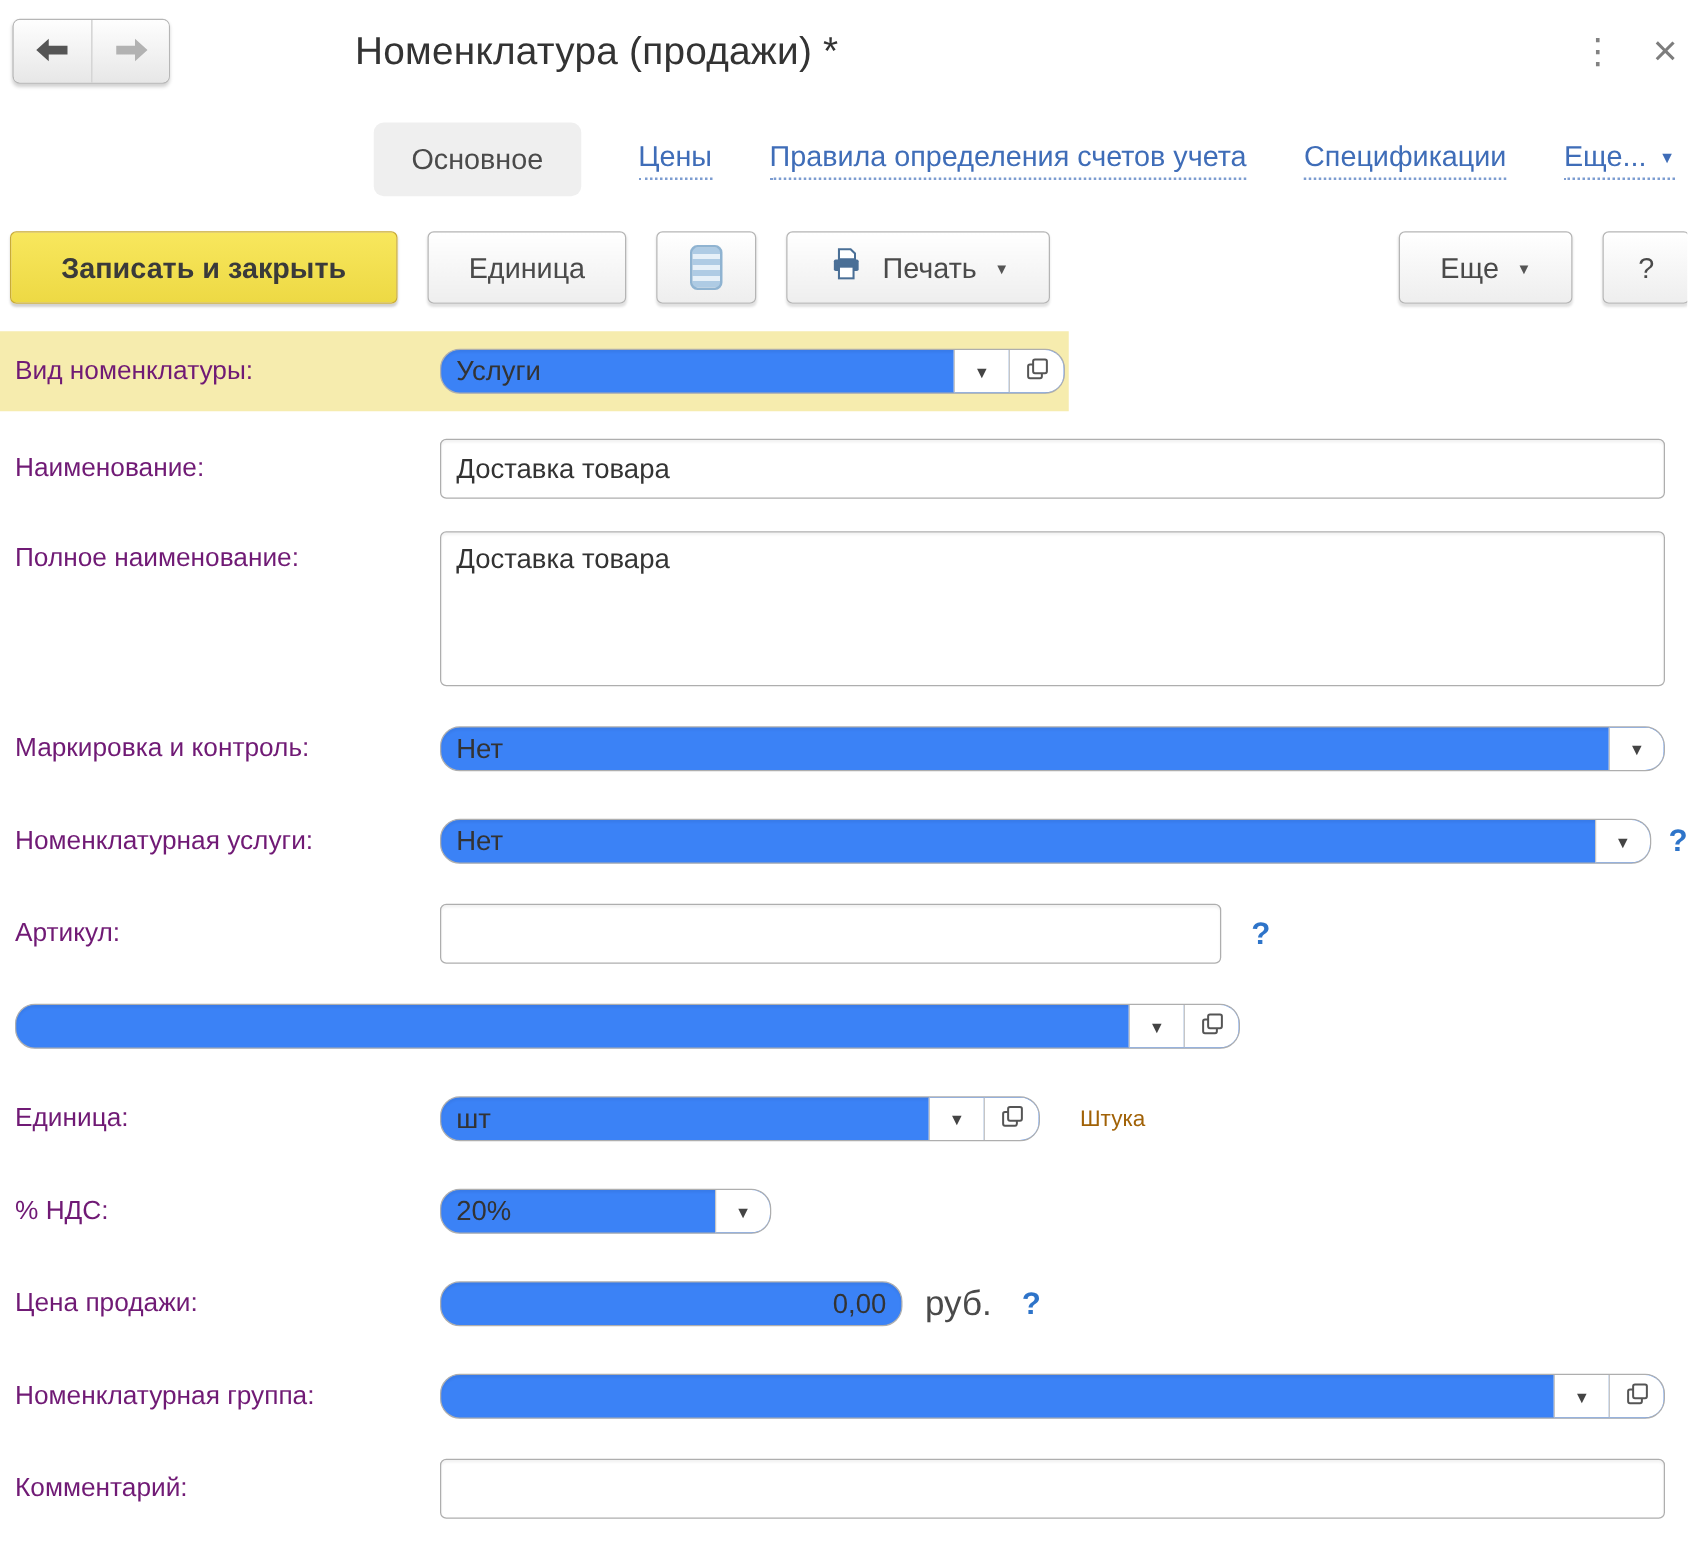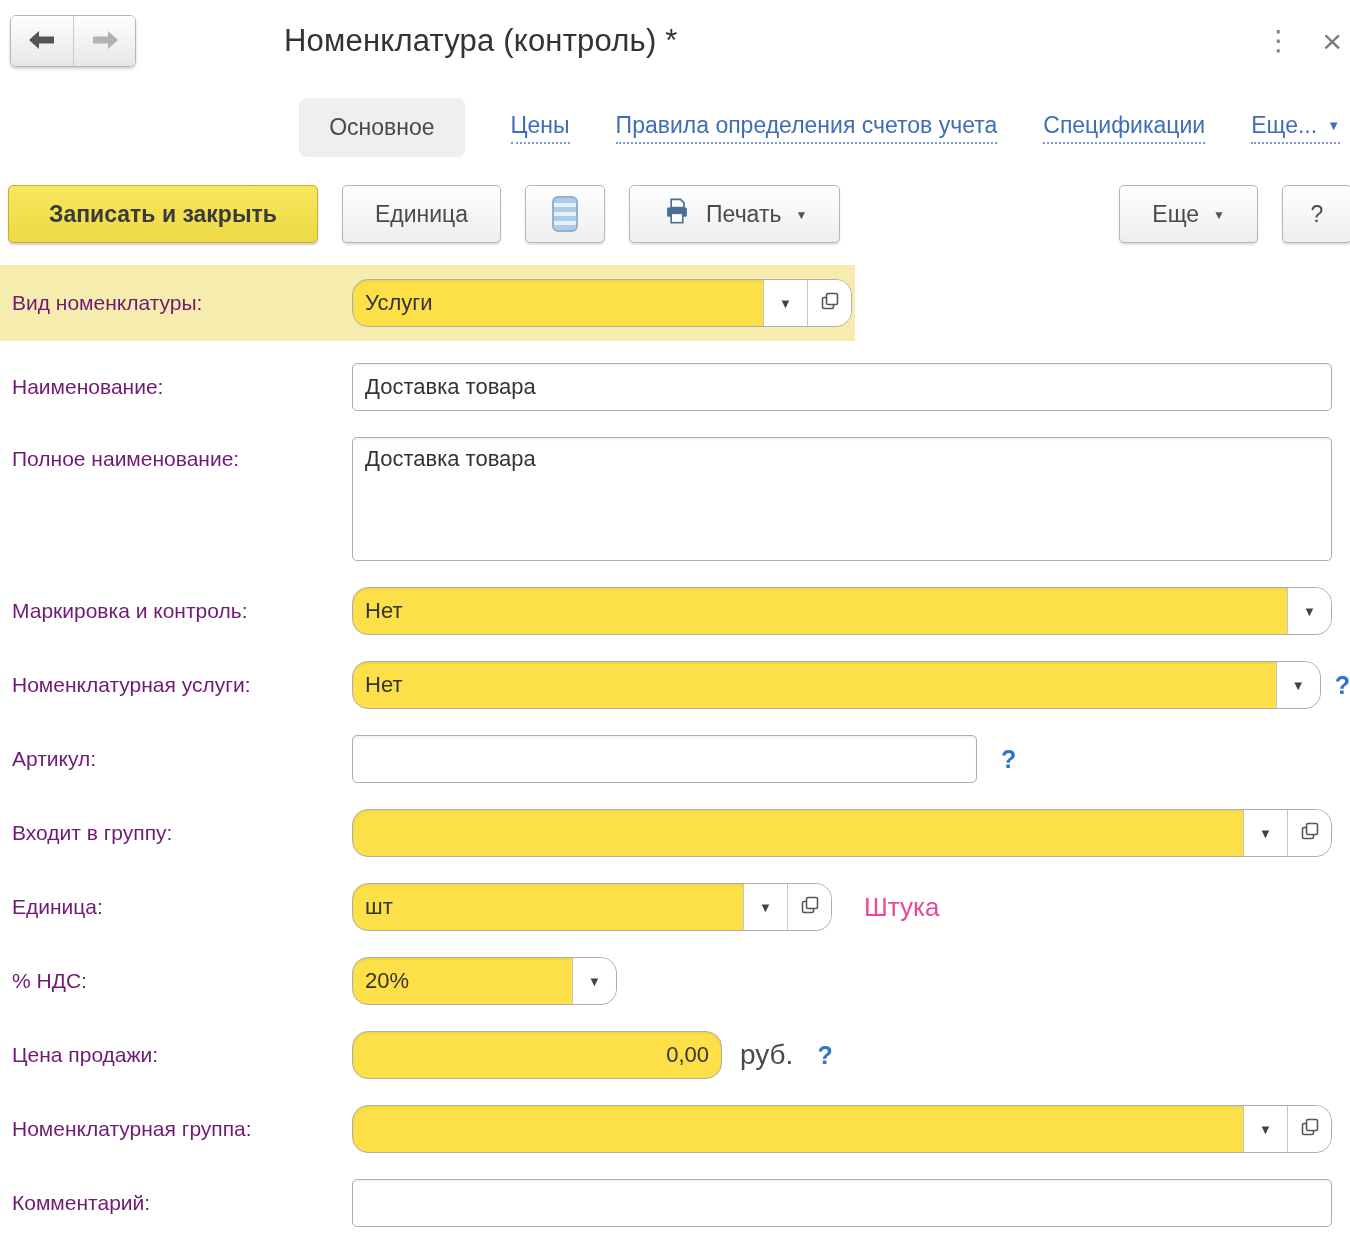--- a/index.html
+++ b/index.html
@@ -48,31 +48,31 @@
   .row label { width:340px; flex-shrink:0; font-size:21px; color:#701a75; }
   .row-top label { padding-top:10px; }
   .row-highlight { background:#f6ecae; width:855px; padding-top:14px; padding-bottom:14px; margin-bottom:22px; }
 
   .tin { height:48px; border:1px solid #aeaeae; border-radius:5px; font-family:inherit; font-size:22px;
          color:#333; padding:0 12px; box-shadow:inset 0 2px 2px rgba(0,0,0,.05); outline:none; background:#fff; }
   .ta { border:1px solid #aeaeae; border-radius:5px; font-family:inherit; font-size:22px; color:#333;
         padding:8px 12px; width:980px; height:124px; resize:none; outline:none;
         box-shadow:inset 0 2px 2px rgba(0,0,0,.05); background:#fff; }
 
-  .combo { display:flex; align-items:stretch; height:48px; background:#fde047; border:1px solid #aeaeae;
+  .combo { display:flex; align-items:stretch; height:36px; background:#3b82f6; border:1px solid #aeaeae;
            border-radius:16px; overflow:hidden; box-shadow:inset 0 2px 2px rgba(0,0,0,.05); }
   .combo input { flex:1; min-width:0; border:none; outline:none; font-family:inherit; font-size:22px;
                  color:#333; padding:0 12px; background:transparent; }
   .seg { width:44px; flex-shrink:0; display:flex; align-items:center; justify-content:center;
          border-left:1px solid #c6c6c6; background:#fff; cursor:pointer; }
   .seg-arrow { font-size:13px; color:#444; }
 
   .help-q { color:#2e74c9; font-size:25px; font-weight:bold; cursor:pointer; }
   .suffix { font-size:28px; color:#4a4a4a; }
-  .hint { font-size:26px; color:#ec4899; }
+  .hint { font-size:18px; color:#a16207; }
 
   .ml14 { margin-left:14px; } .ml18 { margin-left:18px; } .ml24 { margin-left:24px; } .ml32 { margin-left:32px; }
   .w500 { width:500px; } .w980 { width:980px; } .w625 { width:625px; } .w480 { width:480px; }
   .w265 { width:265px; } .w370 { width:370px; }
   .tright input { text-align:right; }
   .last-row { margin-bottom:0; }
 </style>
 </head>
 <body>
 
@@ -88,21 +88,21 @@
         </span>
       </button>
       <button class="nav-btn">
         <span>
           <svg width="30" height="22" viewBox="0 0 30 22">
               <path d="M18 2 L28 11 L18 20 L18 14.5 L3 14.5 L3 7.5 L18 7.5 Z" fill="#b2b2b2"></path>
             </svg>
         </span>
       </button>
     </div>
-    <div class="win-title">Номенклатура (контроль) *</div>
+    <div class="win-title">Номенклатура (продажи) *</div>
     <div class="titlebar-right">
       <span class="kebab">⋮</span>
       <span class="close-x">×</span>
     </div>
   </div>
 
   <div class="tabs">
     <span class="tab-active">Основное</span>
     <a class="tab-link">Цены</a>
     <a class="tab-link">Правила определения счетов учета</a>
@@ -189,21 +189,20 @@
       <span class="help-q ml14">?</span>
     </div>
 
     <div class="row">
       <label>Артикул:</label>
       <input class="tin w625" value="" style="">
       <span class="help-q ml24">?</span>
     </div>
 
     <div class="row">
-      <label>Входит в группу:</label>
       <div class="combo w980">
         <input value="" style="">
         <span class="seg">
           <span class="seg-arrow">▼</span>
         </span>
         <span class="seg">
           <span>
             <svg width="20" height="20" viewBox="0 0 20 20">
               <rect x="2.5" y="6.5" width="11" height="11" rx="1.5" fill="none" stroke="#555" stroke-width="1.6"></rect>
               <rect x="6.5" y="2.5" width="11" height="11" rx="1.5" fill="#fff" stroke="#555" stroke-width="1.6"></rect>

